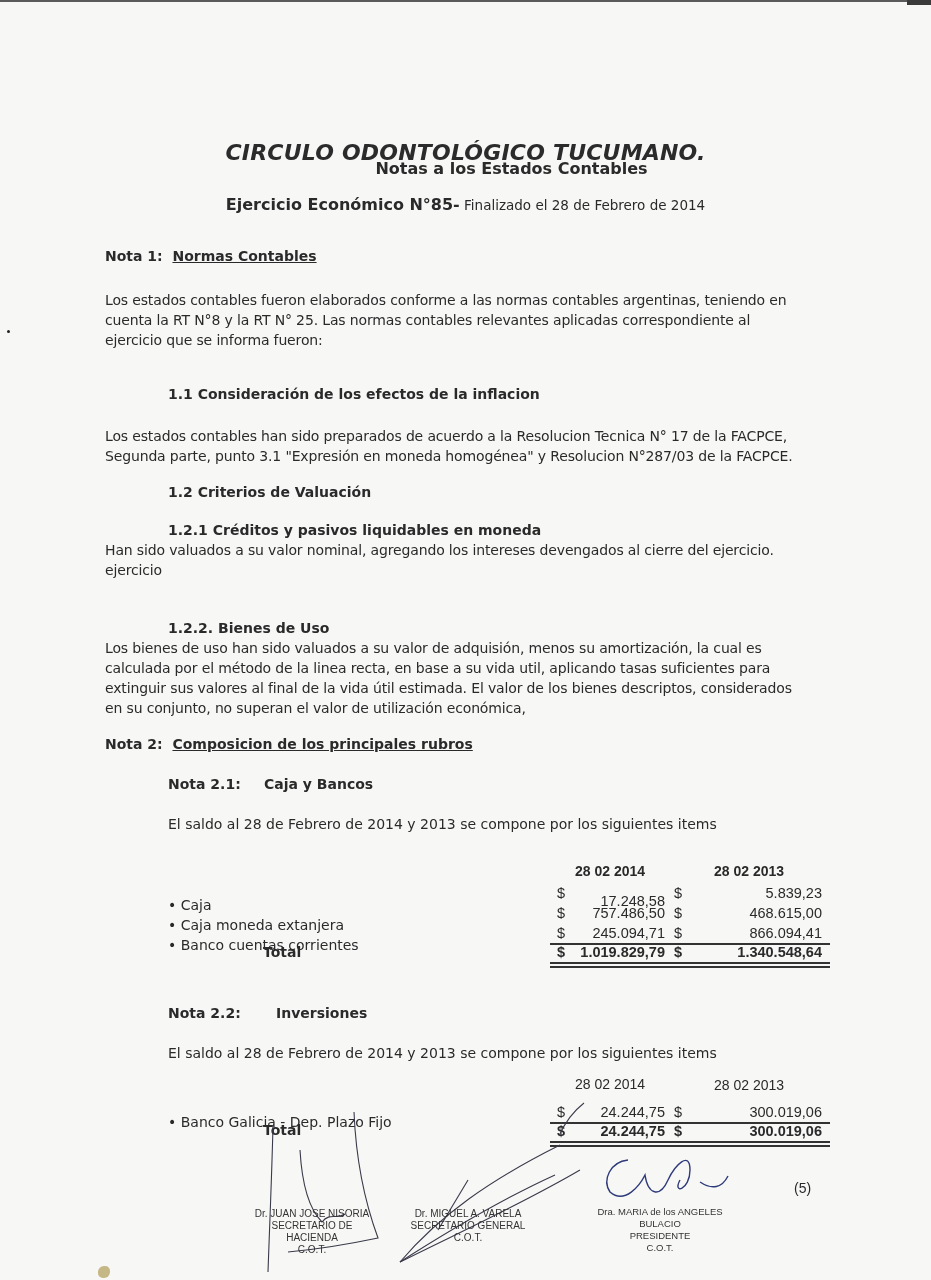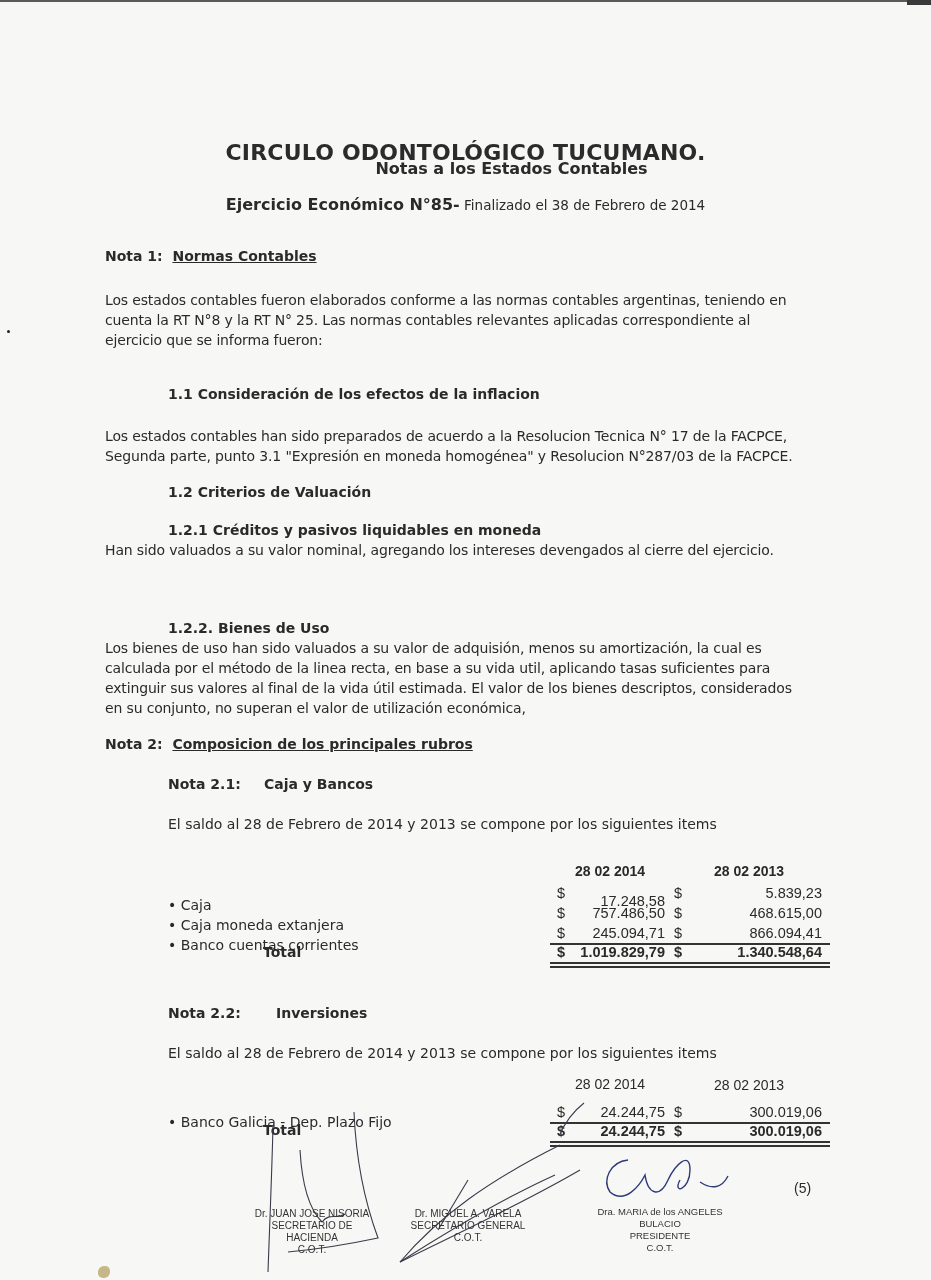--- a/index.html
+++ b/index.html
@@ -8,21 +8,21 @@
       background: #f7f8f6;
       font-family: "DejaVu Sans", sans-serif;
       color: #2a2a2a;
     }
     .topedge { position: absolute; left: 0; top: 0; width: 931px; height: 2px; background: #5a5a5a; }
     .topedge-r { position: absolute; right: 0; top: 0; width: 24px; height: 5px; background: #3a3a3a; }
     .speck { position: absolute; width: 3px; height: 3px; border-radius: 50%; background: #222; }
     .stain { position: absolute; left: 98px; top: 1266px; width: 12px; height: 12px; border-radius: 50% 40% 50% 40%; background: #b9a66a; opacity: .8; }
 
     .title { position: absolute; left: 0; width: 931px; text-align: center; font-weight: bold; }
-    .t1 { top: 140px; font-size: 22px; letter-spacing: .2px; color: #2b2b2b; }
+    .t1 { top: 140px; font-size: 22px; letter-spacing: .2px; color: #2b2b2b; font-style: italic; }
     .t2 { top: 159px; font-size: 16px; margin-left: 46px; }
     .t3 { top: 195px; font-size: 16px; }
     .t3 .light { font-weight: normal; font-size: 13.5px; }
 
     .abs { position: absolute; }
     .h-nota { font-weight: bold; font-size: 14px; }
     .u { text-decoration: underline; }
     .para { font-size: 14px; line-height: 20px; width: 740px; letter-spacing: -0.15px; }
     .sub { font-weight: bold; font-size: 14px; }
     .col-h { position: absolute; font-family: "Liberation Sans", sans-serif; font-size: 14px; }
@@ -39,21 +39,21 @@
 <body>
 
 <div class="topedge"></div>
 <div class="topedge-r"></div>
 <div class="speck" style="left:7px;top:330px;"></div>
 <div class="stain"></div>
 
 <div class="title t1">CIRCULO ODONTOLÓGICO TUCUMANO.</div>
 <div class="title t2">Notas a los Estados Contables</div>
 <div class="title t3">
-  <span>Ejercicio Económico N°85-</span><span class="light"> Finalizado el 38 de Febrero de 2014</span>
+  <span>Ejercicio Económico N°85-</span><span class="light"> Finalizado el 28 de Febrero de 2014</span>
 </div>
 
 <div class="abs h-nota" style="left:105px;top:248px;">
   <span>Nota 1:</span>&nbsp;
   <span class="u">Normas Contables</span>
 </div>
 <div class="abs para" style="left:105px;top:290px;">
   <div>Los estados contables fueron elaborados conforme a las normas contables argentinas, teniendo en</div>
   <div>cuenta la RT N°8  y la RT N° 25. Las normas contables relevantes aplicadas correspondiente al</div>
   <div>ejercicio que se informa fueron:</div>
@@ -63,20 +63,21 @@
 <div class="abs para" style="left:105px;top:426px;width:760px;">
   <div>Los estados contables han sido preparados de acuerdo a la Resolucion Tecnica N° 17 de la FACPCE,</div>
   <div>Segunda parte, punto 3.1 "Expresión en moneda homogénea" y Resolucion N°287/03 de la FACPCE.</div>
 </div>
 
 <div class="abs sub" style="left:168px;top:484px;">1.2 Criterios de Valuación</div>
 
 <div class="abs sub" style="left:168px;top:522px;">1.2.1 Créditos y pasivos liquidables en moneda</div>
 <div class="abs para" style="left:105px;top:540px;">
   <div>Han sido valuados a su valor nominal, agregando los intereses devengados al cierre del ejercicio.</div>
+  <div>ejercicio</div>
 </div>
 
 <div class="abs sub" style="left:168px;top:620px;">1.2.2. Bienes de Uso</div>
 <div class="abs para" style="left:105px;top:638px;">
   <div>Los bienes de uso han sido valuados a su valor de adquisión, menos su amortización, la cual es</div>
   <div>calculada por el método de la linea recta, en base a su vida util, aplicando tasas suficientes para</div>
   <div>extinguir sus valores al final de la vida útil estimada. El valor de los bienes descriptos, considerados</div>
   <div>en su conjunto, no superan el valor de utilización económica,</div>
 </div>
 

